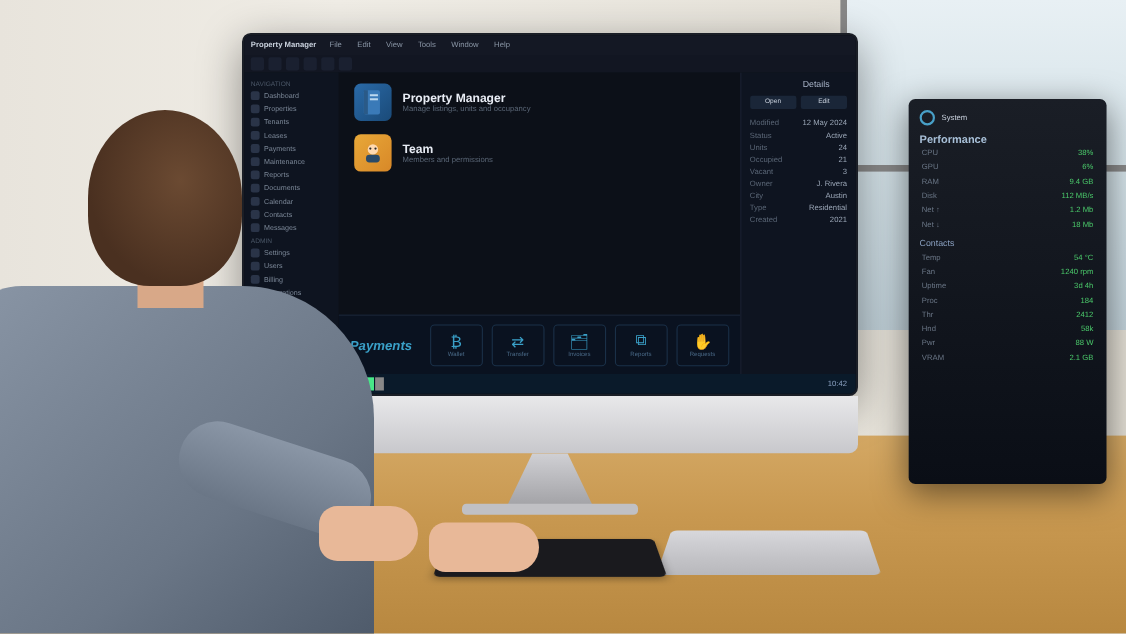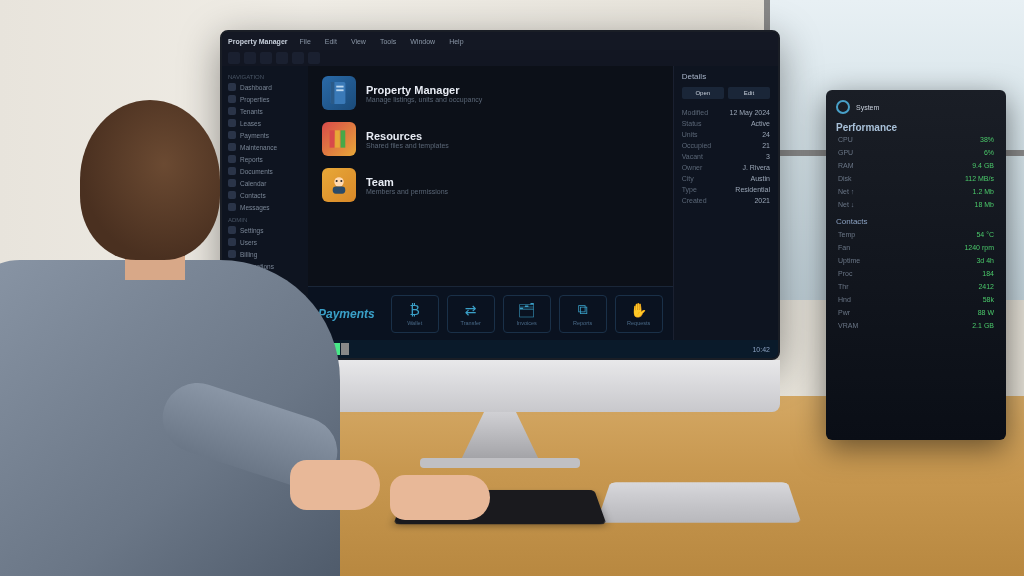--- a/index.html
+++ b/index.html
@@ -124,21 +124,21 @@
   .card-text .ct-title { font-size:11px; font-weight:700; color:#e8ecf4; }
   .card-text .ct-sub { font-size:7px; color:#5a6676; }
 
   .bottombar { height:54px; background:#0a1220; border-top:1px solid #1a2638; display:flex; align-items:center; padding:0 10px; gap:10px;}
   .bb-primary { font-size:12px; font-weight:700; color:#3aa0c8; font-style:italic; margin-right:6px; }
   .bb-tile { width:48px; height:38px; border:1px solid #1a3048; border-radius:4px; display:flex; flex-direction:column; align-items:center; justify-content:center; gap:2px; cursor:pointer;}
   .bb-tile .bbic { font-size:14px; color:#3aa0c8; }
   .bb-tile .bblbl { font-size:5.5px; color:#4a6a88; }
 
   .rightpanel { width:130px; background:#0e1420; border-left:1px solid #1a2030; padding:6px 8px; font-size:7px;}
-  .rp-title { font-size:8px; color:#a8b4c8; margin-bottom:6px;}
+  .rp-title { font-size:8px; color:#a8b4c8; margin-bottom:6px;margin-left:48px;}
   .rp-row { display:flex; justify-content:space-between; padding:2px 0; }
   .rp-row .k { color:#5a6676; }
   .rp-row .v { color:#9aa6b6; }
   .rp-btns { display:flex; gap:4px; margin:4px 0 8px; }
   .rp-btns .b { flex:1; height:12px; background:#1a2638; border-radius:2px; font-size:6px; display:flex; align-items:center; justify-content:center; cursor:pointer;}
 
   .taskbar { height:18px; background:#0a1a2a; display:flex; align-items:center; padding:0 4px; gap:2px;}
   .taskbar .start { width:14px; height:14px; background:#1a5aa8; border-radius:2px; }
   .tray-colors { display:flex; gap:1px; }
   .tray-colors span{ width:8px; height:12px; }
@@ -344,33 +344,20 @@
                   <svg class="svg-book" viewBox="0 0 24 28">
                     <rect x="3" y="2" width="16" height="24" rx="2" fill="#3a7ab8"></rect>
                     <rect x="3" y="2" width="4" height="24" fill="#2a5a88"></rect>
                     <rect x="9" y="6" width="8" height="2" fill="#bcd8ef"></rect>
                     <rect x="9" y="10" width="8" height="2" fill="#bcd8ef"></rect>
                   </svg>
                 </div>
                 <div class="card-text">
                   <div class="ct-title">Property Manager</div>
                   <div class="ct-sub">Manage listings, units and occupancy</div>
-                </div>
-              </div>
-              <div class="card">
-                <div class="card-icon ic-res">
-                  <svg class="svg-book" viewBox="0 0 28 28">
-                    <rect x="2" y="3" width="6" height="22" fill="#d84a4a"></rect>
-                    <rect x="9" y="3" width="6" height="22" fill="#e8a838"></rect>
-                    <rect x="16" y="3" width="6" height="22" fill="#48a848"></rect>
-                  </svg>
-                </div>
-                <div class="card-text">
-                  <div class="ct-title">Resources</div>
-                  <div class="ct-sub">Shared files and templates</div>
                 </div>
               </div>
               <div class="card">
                 <div class="card-icon ic-team">
                   <svg class="svg-book" viewBox="0 0 28 28">
                     <circle cx="14" cy="10" r="6" fill="#ffd9b0"></circle>
                     <rect x="6" y="16" width="16" height="9" rx="4" fill="#2a4a68"></rect>
                     <circle cx="11" cy="9" r="1.3" fill="#2a2a2a"></circle>
                     <circle cx="17" cy="9" r="1.3" fill="#2a2a2a"></circle>
                   </svg>

